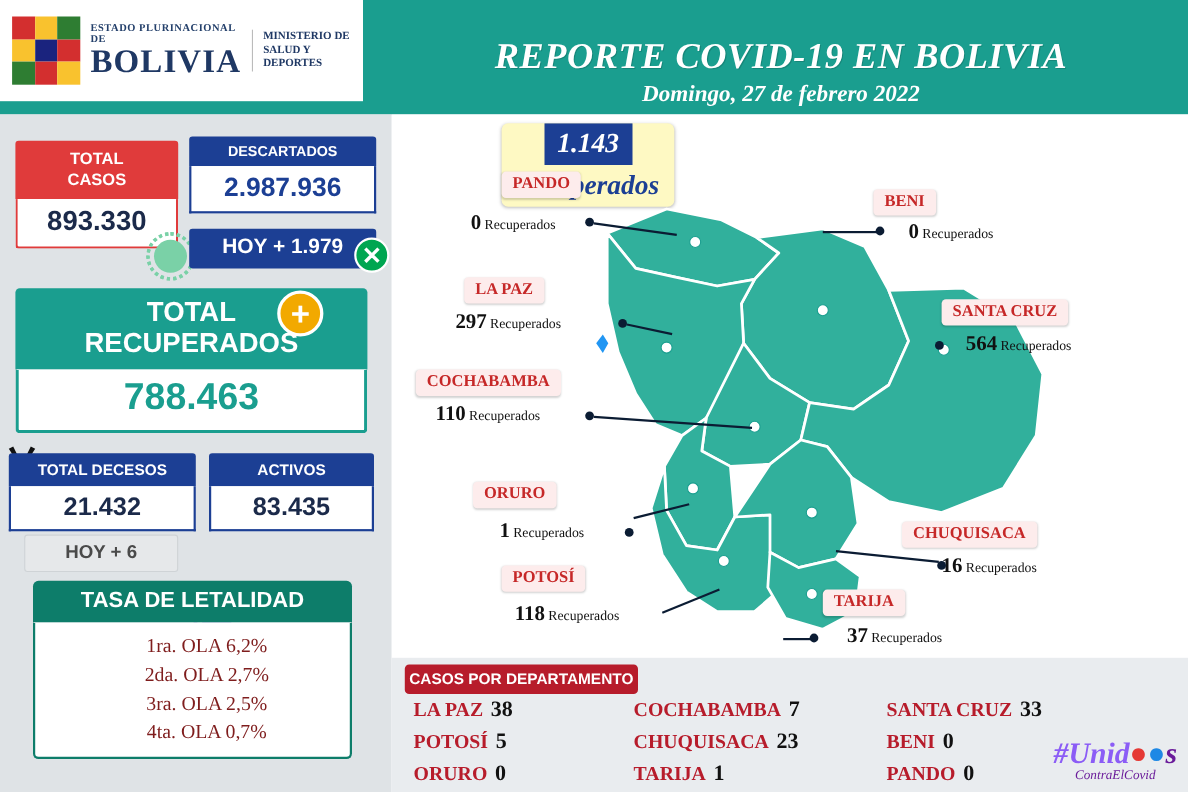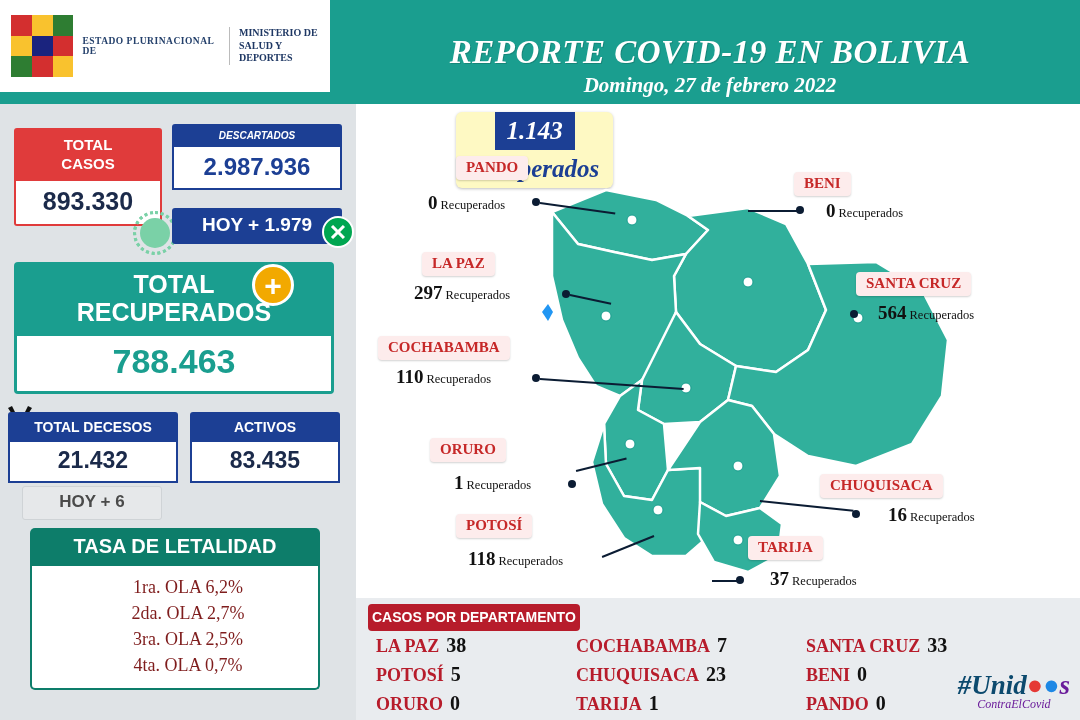--- a/index.html
+++ b/index.html
@@ -102,21 +102,21 @@
     transform: translate(-50%,-50%);
     border-radius: 50%;
     border: 3px dotted #7ad1a7;
   }
   .virus.purple { background: #b39ddb; }
   .virus.purple::before, .virus.purple::after { border-color: #b39ddb; }
 
   
   .descart { left: 172px; top: 20px; width: 170px; }
   .descart .cap {
-    background: #1c3f94; font-size: 10px; padding: 6px 16px; border-radius: 3px 3px 0 0; font-style: italic;
+    background: #1c3f94; font-size: 13px; padding: 6px 16px; border-radius: 3px 3px 0 0;
   }
   .descart .val {
     font-size: 24px; color:#1c3f94; padding: 6px 0 7px; border: 2px solid #1c3f94; border-top:none;
   }
   .hoy-box {
     left: 172px; top: 104px; width: 170px;
     background: #1c3f94; color: #fff; font-size: 19px; font-weight: bold;
     text-align: center; padding: 6px 0 8px; border-radius: 3px;
   }
   .x-badge {
@@ -251,21 +251,21 @@
   .casos-grid .cell .n { color: #b71c2b; font-size: 18px; font-weight: bold; }
   .casos-grid .cell .v { color: #111; font-size: 20px; font-weight: bold; margin-left: 7px; }
 
   .unidos {
     position: absolute; right: 10px; bottom: 8px; text-align: center;
   }
   .unidos .l1 {
     font-size: 27px; font-weight: bold; color: #6a1b9a; font-family: "Liberation Serif", serif;
     font-style: italic; line-height: 1;
   }
-  .unidos .l1 .hash { color: #0c4a6e; font-family: Liberation Serif, serif; }
+  .unidos .l1 .hash { color: #8b5cf6; font-family: Liberation Serif, serif; }
   .unidos .l1 .o1 { color: #e53935; }
   .unidos .l1 .o2 { color: #1e88e5; }
   .unidos .l2 {
     font-size: 12px; color: #6a1b9a; font-family: "Liberation Serif", serif; font-style: italic;
     margin-top: -2px;
   }
   svg { display: block; }
 </style>
 </head>
 <body>
@@ -282,20 +282,21 @@
             <i></i>
             <i></i>
             <i></i>
             <i></i>
             <i></i>
             <i></i>
           </div>
       </div>
       <div class="brand">
         <div class="estado">ESTADO PLURINACIONAL DE</div>
+        <div class="bolivia">BOLIVIA</div>
       </div>
       <div class="minister">
         <div>MINISTERIO DE</div>
         <div>SALUD Y DEPORTES</div>
       </div>
     </div>
     <div class="header-right">
       <div class="h-title">REPORTE COVID-19 EN BOLIVIA</div>
       <div class="h-sub">Domingo, 27 de febrero 2022</div>
       <div class="h-num">N° 714</div>
@@ -436,21 +437,21 @@
     <div class="lead" style="left:184px; top:274px; width:144px; transform:rotate(4deg); transform-origin:left center;"></div>
 
     <div class="dept-name" style="left:74px; top:334px;">ORURO</div>
     <div class="dept-val" style="left:98px; top:368px;">
       <b>1</b><span>Recuperados</span>
     </div>
     <div class="dot" style="left:212px; top:376px;"></div>
     <div class="lead" style="left:220px; top:366px; width:52px; transform:rotate(-14deg); transform-origin:left center;"></div>
 
     <div class="dept-name" style="left:464px; top:370px;">CHUQUISACA</div>
-    <div class="dept-val" style="left:500px; top:400px;margin-left:32px;">
+    <div class="dept-val" style="left:500px; top:400px;">
       <b>16</b><span>Recuperados</span>
     </div>
     <div class="dot" style="left:496px; top:406px;"></div>
     <div class="lead" style="left:404px; top:396px; width:94px; transform:rotate(6deg); transform-origin:left center;"></div>
 
     <div class="dept-name" style="left:100px; top:410px;">POTOSÍ</div>
     <div class="dept-val" style="left:112px; top:444px;">
       <b>118</b><span>Recuperados</span>
     </div>
     <div class="lead" style="left:246px; top:452px; width:56px; transform:rotate(-22deg); transform-origin:left center;"></div>

